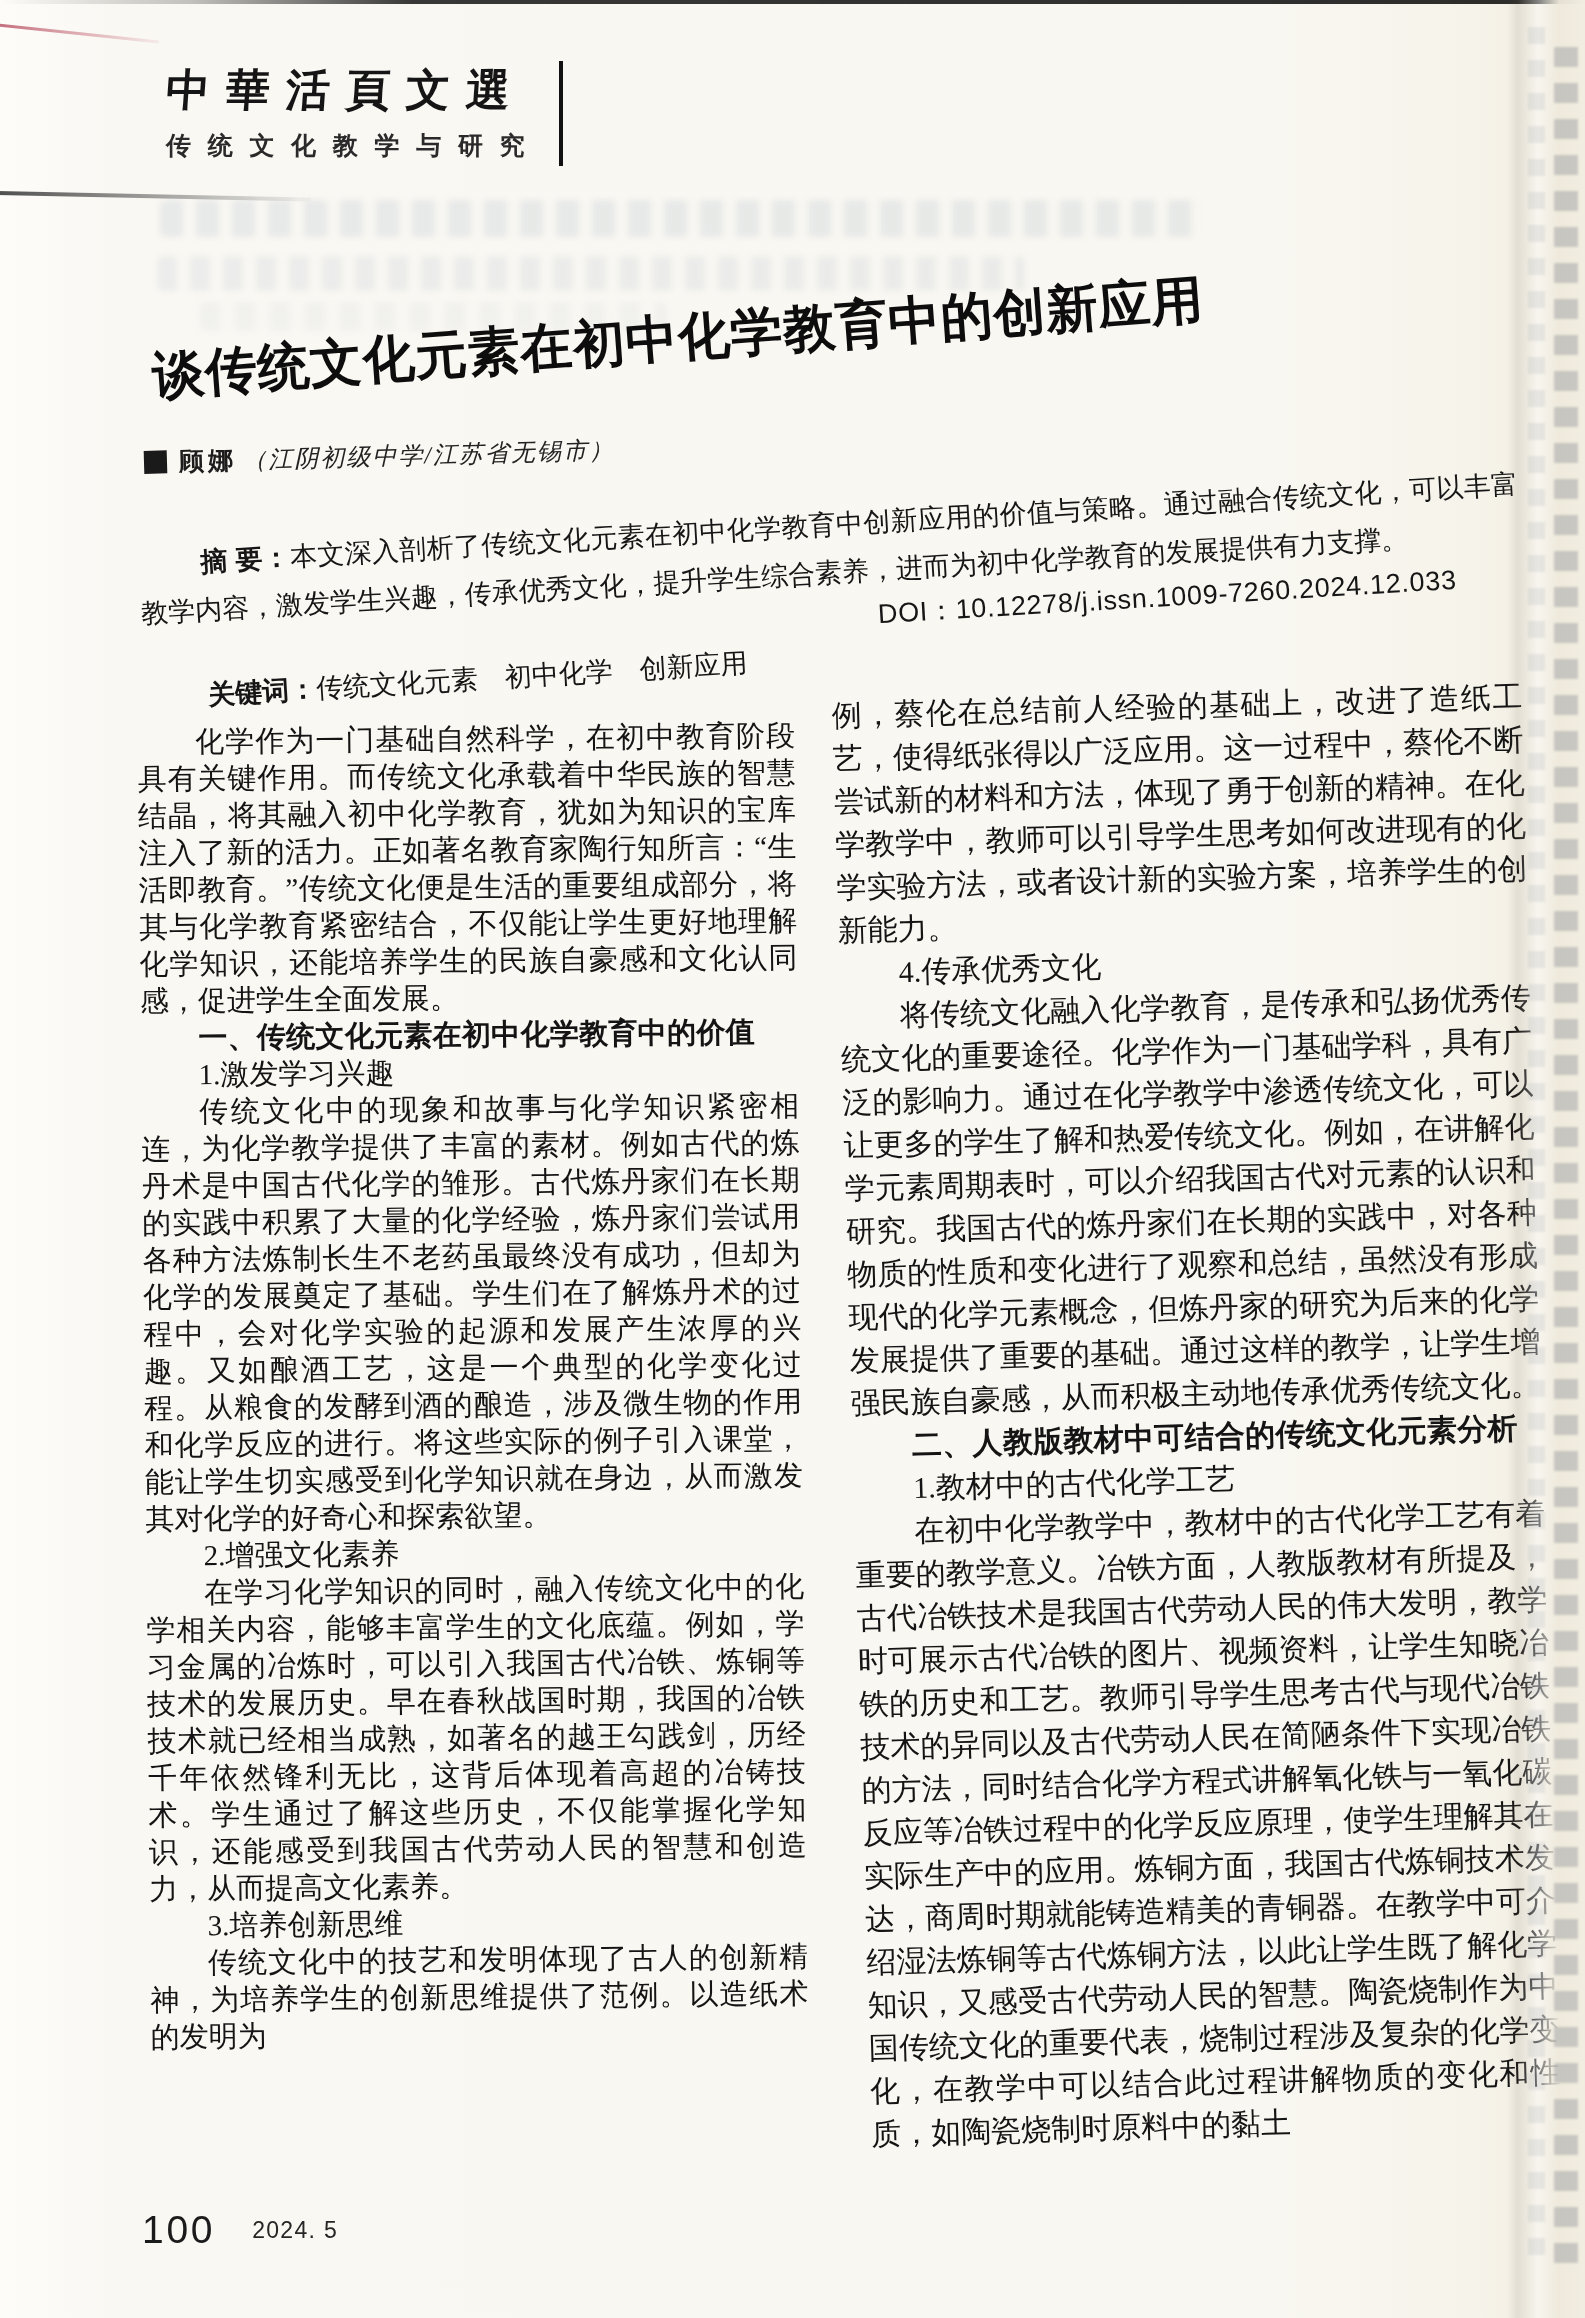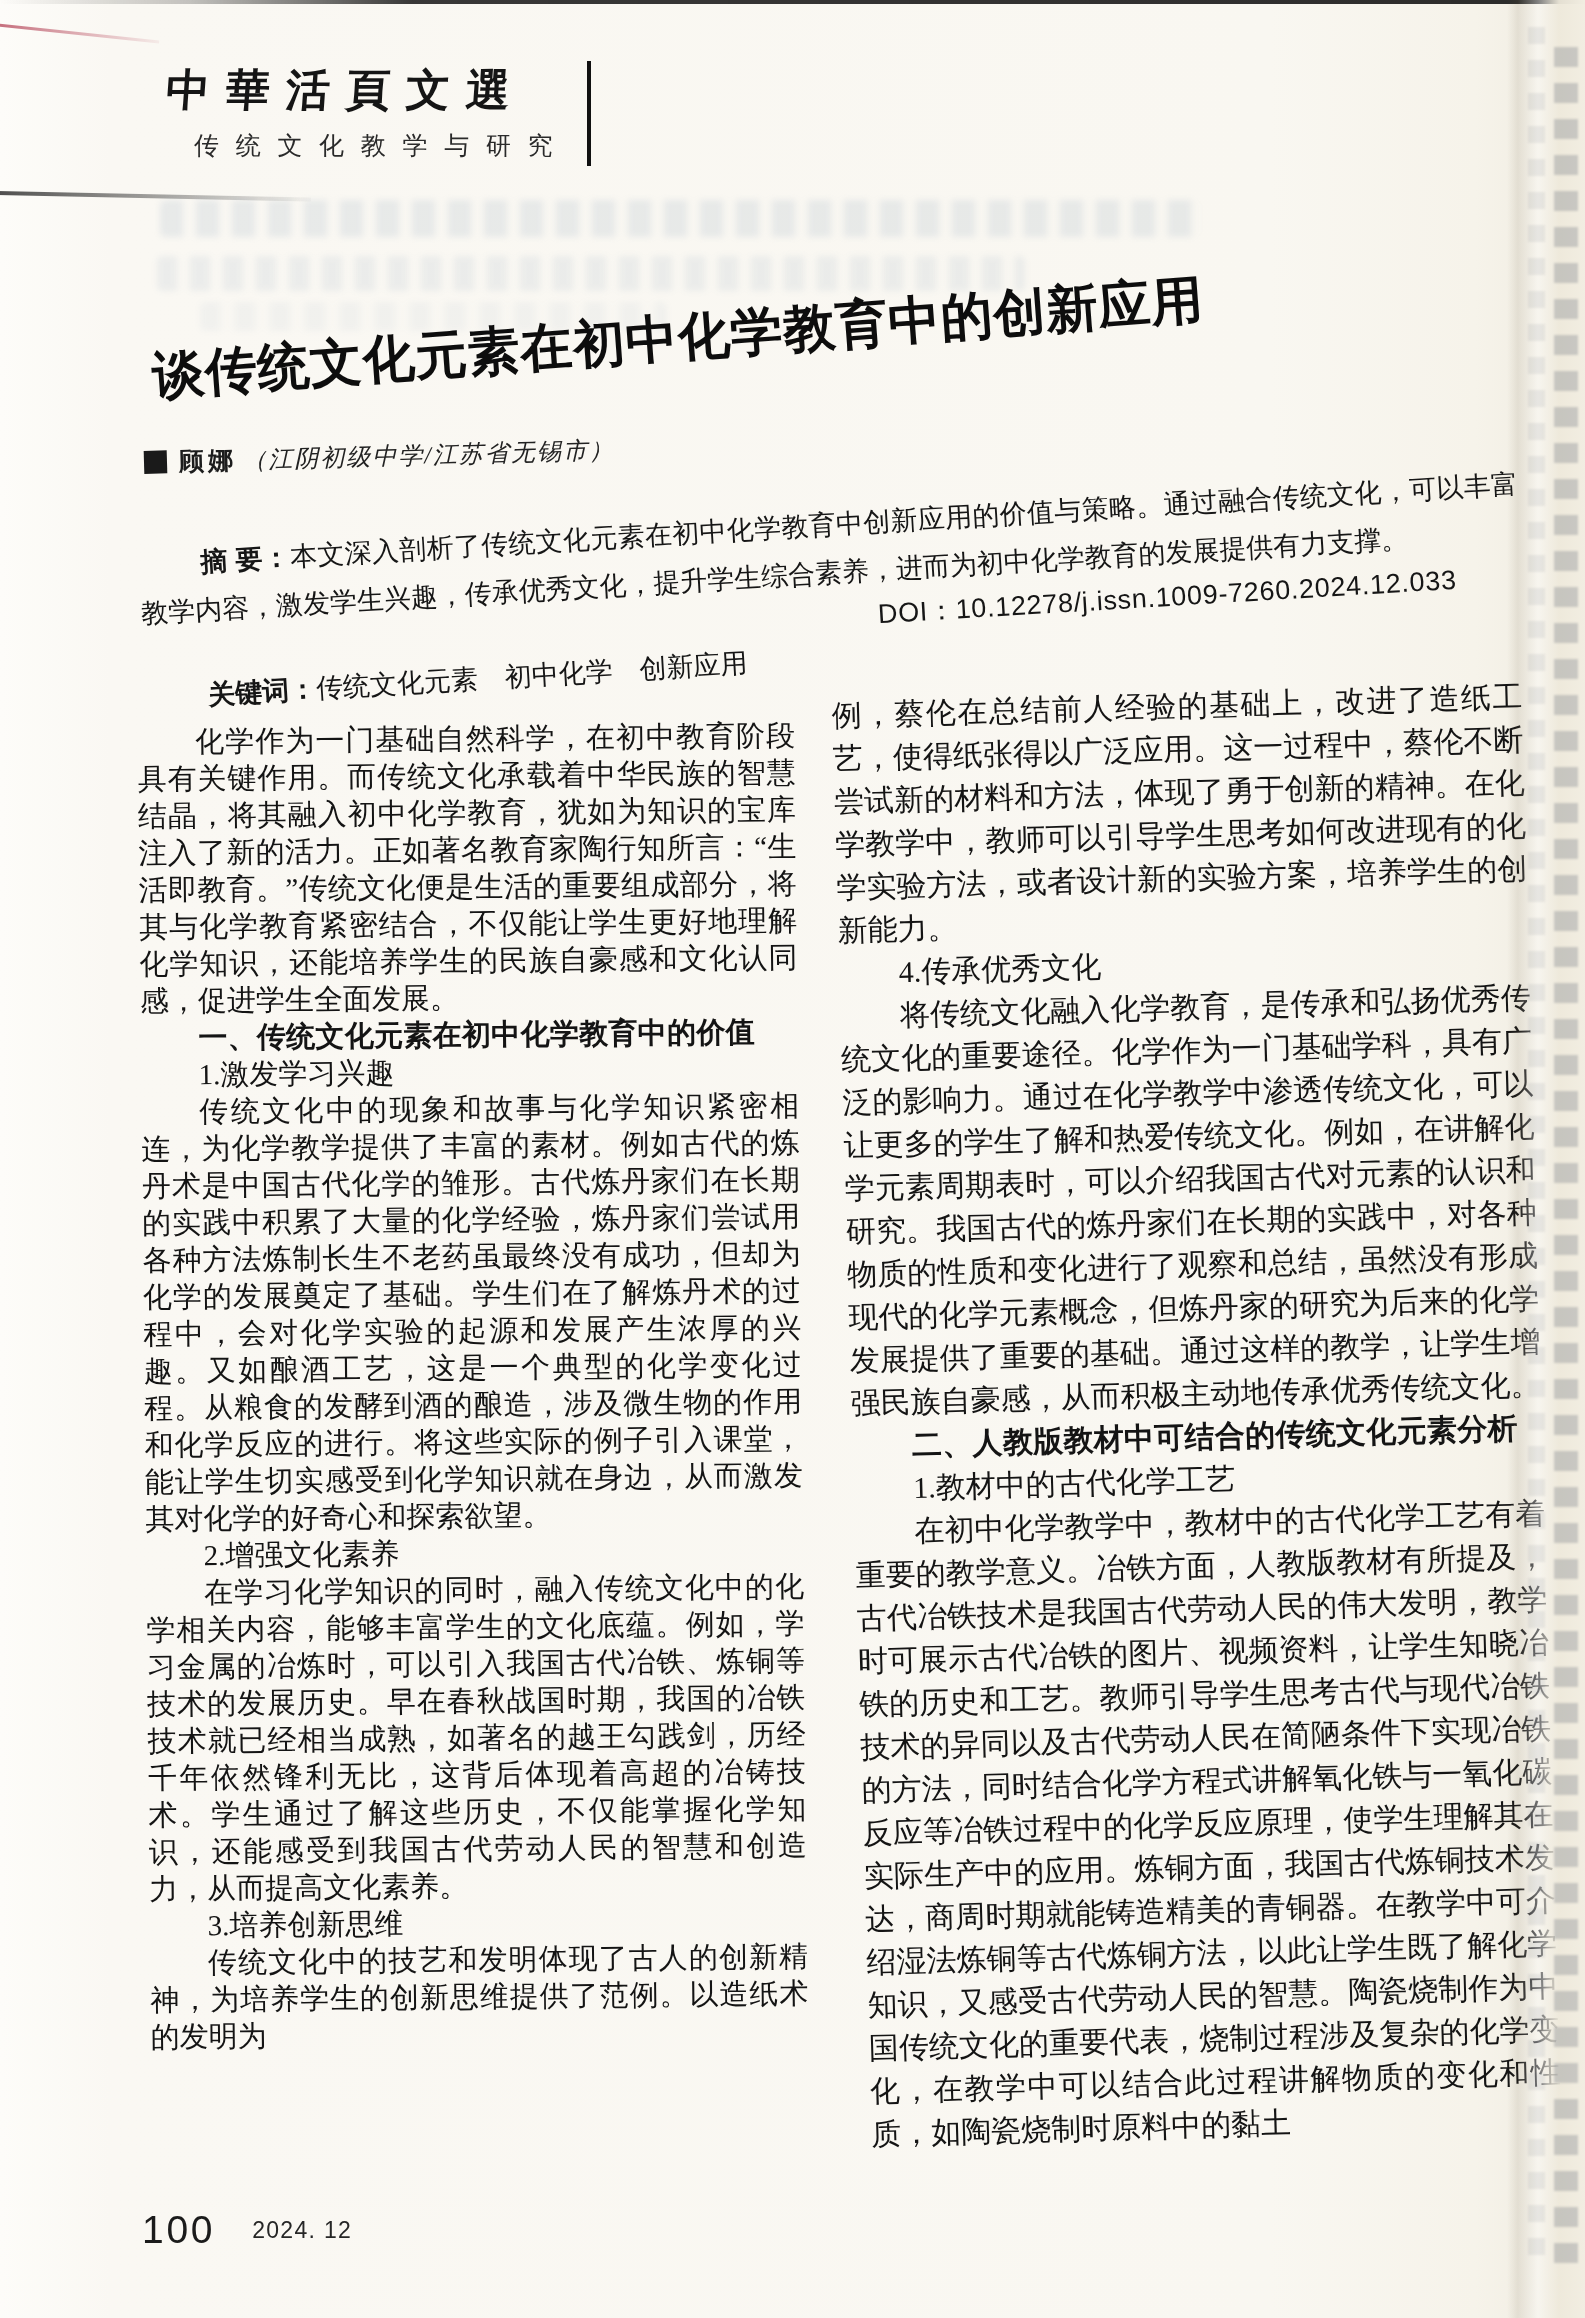--- a/index.html
+++ b/index.html
@@ -34,21 +34,21 @@
     background:linear-gradient(to right,rgba(120,105,80,0) 0,rgba(110,95,70,0.12) 10.7px,rgba(255,255,255,0.4) 31px,rgba(238,233,219,0.95) 52px,#f2eee2 100%);}
   .ghost1{position:absolute;top:47px;right:8px;width:24px;height:2216px;opacity:.5;filter:blur(1.3px);
     background:repeating-linear-gradient(180deg,rgba(66,76,96,0.45) 0 20px,rgba(66,76,96,0) 20px 36px);}
   .ghost2{position:absolute;top:27px;right:41px;width:17.4px;height:2243px;opacity:.22;filter:blur(1.3px);
     background:repeating-linear-gradient(180deg,rgba(66,76,96,0.4) 0 17.4px,rgba(66,76,96,0) 17.4px 33px);}
   
   .masthead{position:absolute;left:166px;top:61px;display:flex;align-items:stretch;}
   .mast-text{display:flex;flex-direction:column;}
   .journal-name{font-size:44px;font-weight:800;letter-spacing:16px;color:#151515;
     transform:skewX(-4deg);font-family:"Liberation Serif",serif;}
-  .section-name{margin-top:9.3px;font-size:25px;font-weight:400;letter-spacing:16.7px;color:#2a2a2a;margin-left:28px;}
+  .section-name{margin-top:9.3px;font-size:25px;font-weight:700;letter-spacing:16.7px;color:#2a2a2a;}
   .mast-bar{width:4.7px;background:#111;margin-left:17.4px;height:105px;align-self:flex-start;}
   
   .title{position:absolute;left:155px;top:342px;width:1135px;
     font-size:52px;font-weight:900;letter-spacing:0.7px;color:#0d0d0d;
     font-family:"Liberation Serif",serif;white-space:nowrap;
     transform:rotate(-4.2deg);transform-origin:left bottom;}
   .author-line{position:absolute;left:144px;top:446px;font-size:25px;
     transform:rotate(-1.6deg);transform-origin:left center;display:flex;align-items:center;}
   .author-marker{display:inline-block;width:23px;height:23px;background:#1a1a1a;margin-right:12px;}
   .author-name{font-weight:700;font-family:"Liberation Sans",sans-serif;letter-spacing:4px;}
@@ -130,21 +130,21 @@
     <p class="para noindent">例，蔡伦在总结前人经验的基础上，改进了造纸工艺，使得纸张得以广泛应用。这一过程中，蔡伦不断尝试新的材料和方法，体现了勇于创新的精神。在化学教学中，教师可以引导学生思考如何改进现有的化学实验方法，或者设计新的实验方案，培养学生的创新能力。</p>
     <p class="h2">4.传承优秀文化</p>
     <p class="para">将传统文化融入化学教育，是传承和弘扬优秀传统文化的重要途径。化学作为一门基础学科，具有广泛的影响力。通过在化学教学中渗透传统文化，可以让更多的学生了解和热爱传统文化。例如，在讲解化学元素周期表时，可以介绍我国古代对元素的认识和研究。我国古代的炼丹家们在长期的实践中，对各种物质的性质和变化进行了观察和总结，虽然没有形成现代的化学元素概念，但炼丹家的研究为后来的化学发展提供了重要的基础。通过这样的教学，让学生增强民族自豪感，从而积极主动地传承优秀传统文化。</p>
     <p class="h1">二、人教版教材中可结合的传统文化元素分析</p>
     <p class="h2">1.教材中的古代化学工艺</p>
     <p class="para">在初中化学教学中，教材中的古代化学工艺有着重要的教学意义。冶铁方面，人教版教材有所提及，古代冶铁技术是我国古代劳动人民的伟大发明，教学时可展示古代冶铁的图片、视频资料，让学生知晓冶铁的历史和工艺。教师引导学生思考古代与现代冶铁技术的异同以及古代劳动人民在简陋条件下实现冶铁的方法，同时结合化学方程式讲解氧化铁与一氧化碳反应等冶铁过程中的化学反应原理，使学生理解其在实际生产中的应用。炼铜方面，我国古代炼铜技术发达，商周时期就能铸造精美的青铜器。在教学中可介绍湿法炼铜等古代炼铜方法，以此让学生既了解化学知识，又感受古代劳动人民的智慧。陶瓷烧制作为中国传统文化的重要代表，烧制过程涉及复杂的化学变化，在教学中可以结合此过程讲解物质的变化和性质，如陶瓷烧制时原料中的黏土</p>
   </div>
 
   <div class="footer">
     <span class="page-number">100</span>
-    <span class="issue">2024. 12</span>
+    <span class="issue">2024. 5</span>
   </div>
 
   <div class="fold">
     <div class="ghost1"></div>
     <div class="ghost2"></div>
   </div>
 
 </div>
 
 

